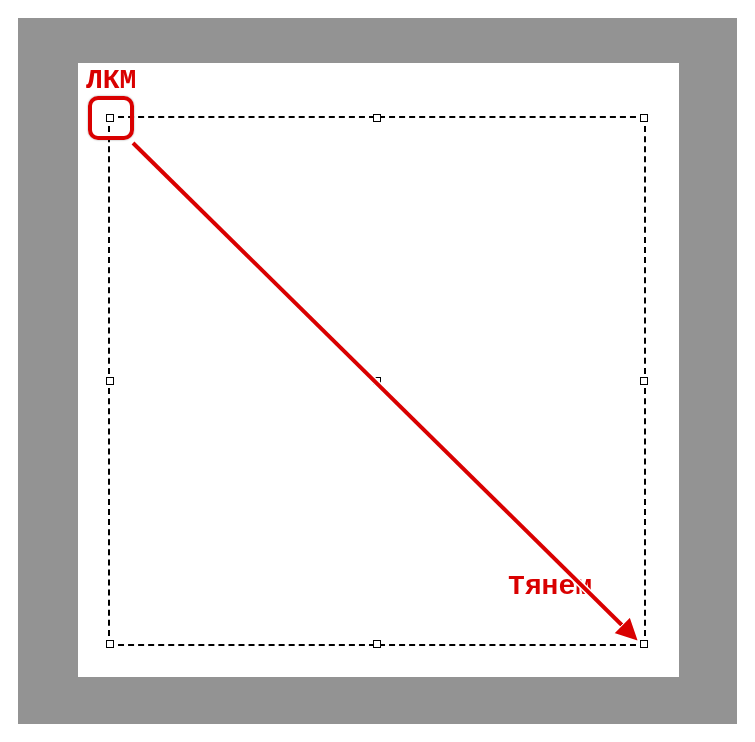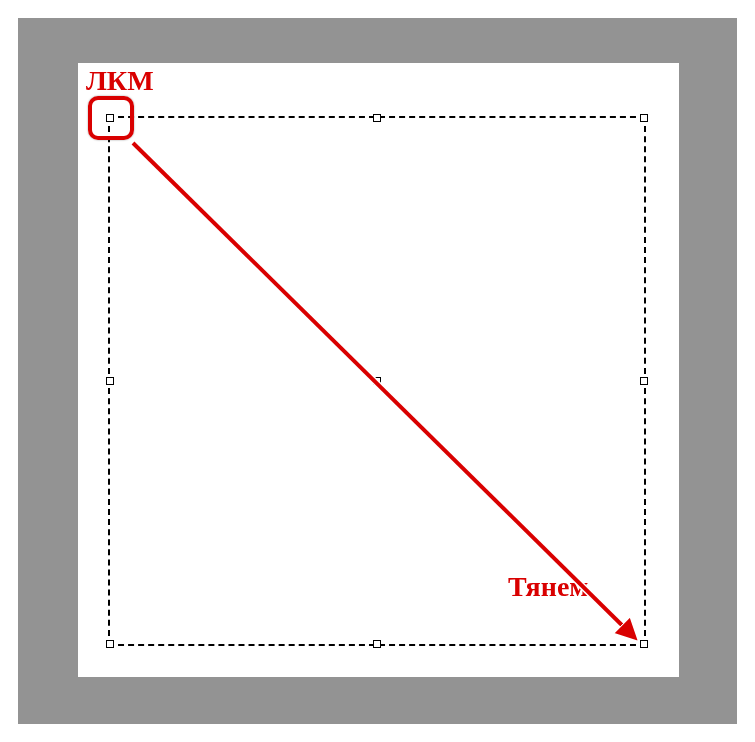--- a/index.html
+++ b/index.html
@@ -49,21 +49,21 @@
     }
     .annotation-box {
       position: absolute;
       border: 4px solid #d90000;
       border-radius: 10px;
       box-shadow: 0 0 2px rgba(0,0,0,0.4);
     }
     .annotation-label {
       position: absolute;
       color: #d90000;
-      font-family: Liberation Serif, serif;
+      font-family: Liberation Mono, monospace;
       font-weight: bold;
       font-size: 28px;
       text-shadow: 1px 1px 0 #fff, -1px -1px 0 #fff, 1px -1px 0 #fff, -1px 1px 0 #fff;
       white-space: nowrap;
     }
     .arrow-svg {
       position: absolute;
       left: 0;
       top: 0;
       width: 601px;

